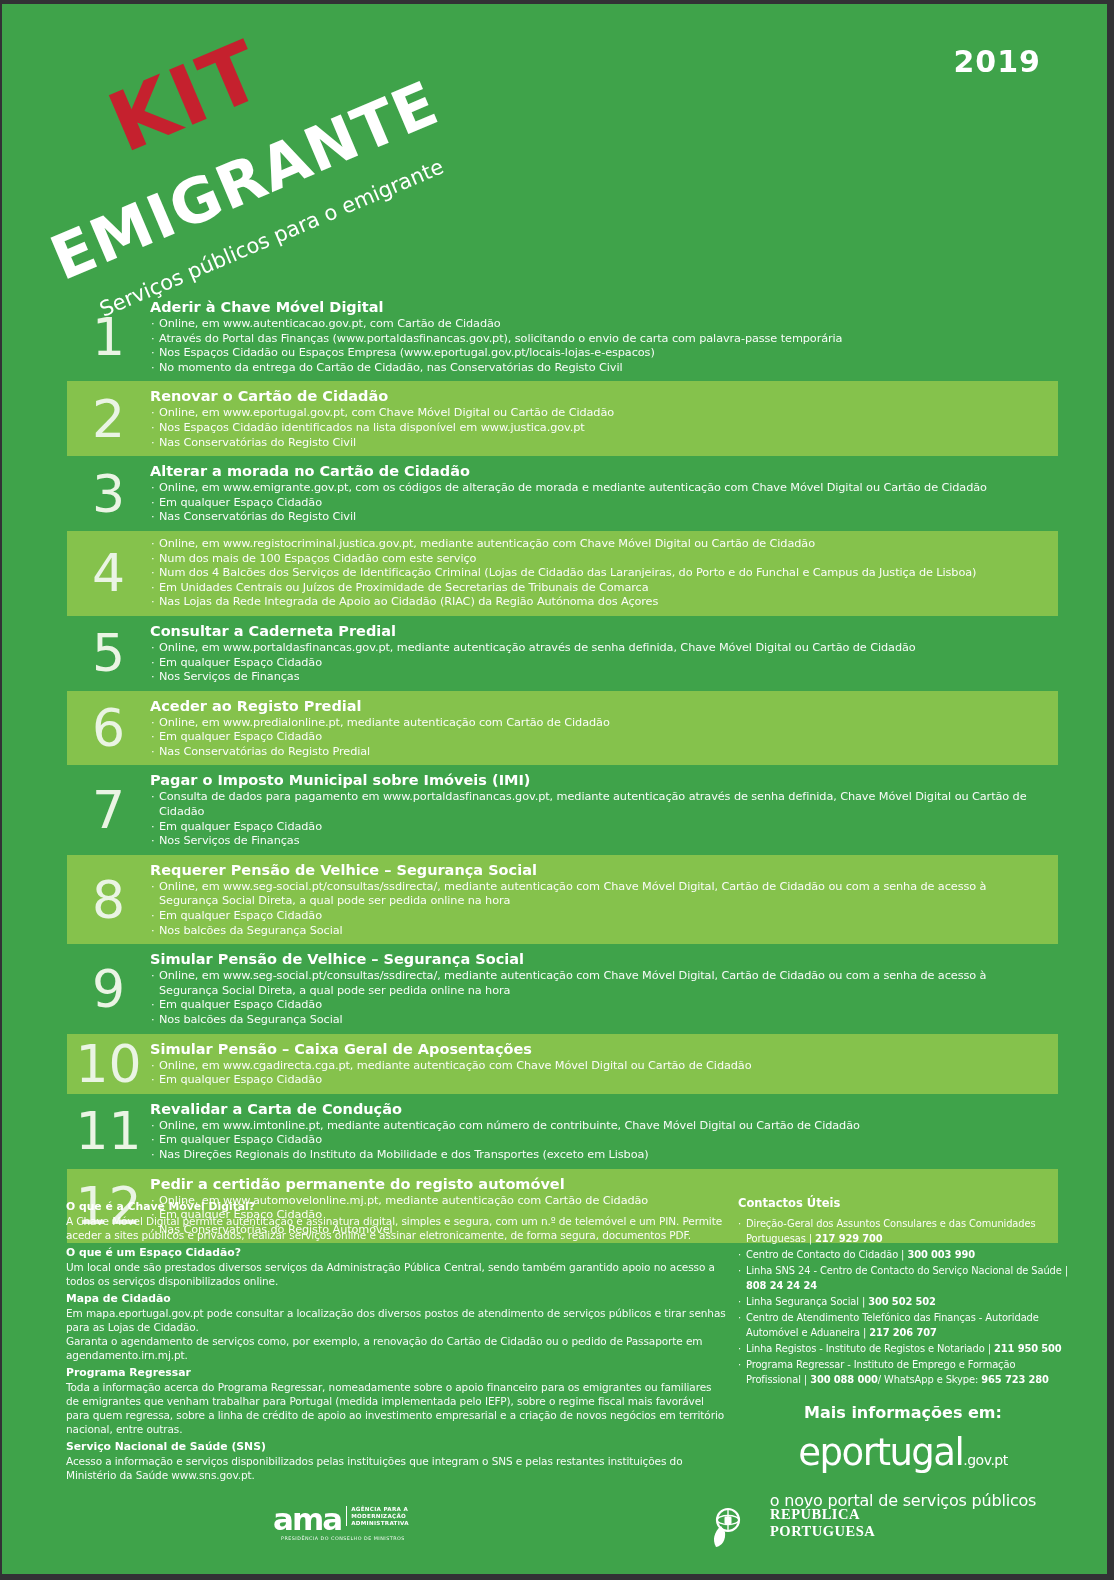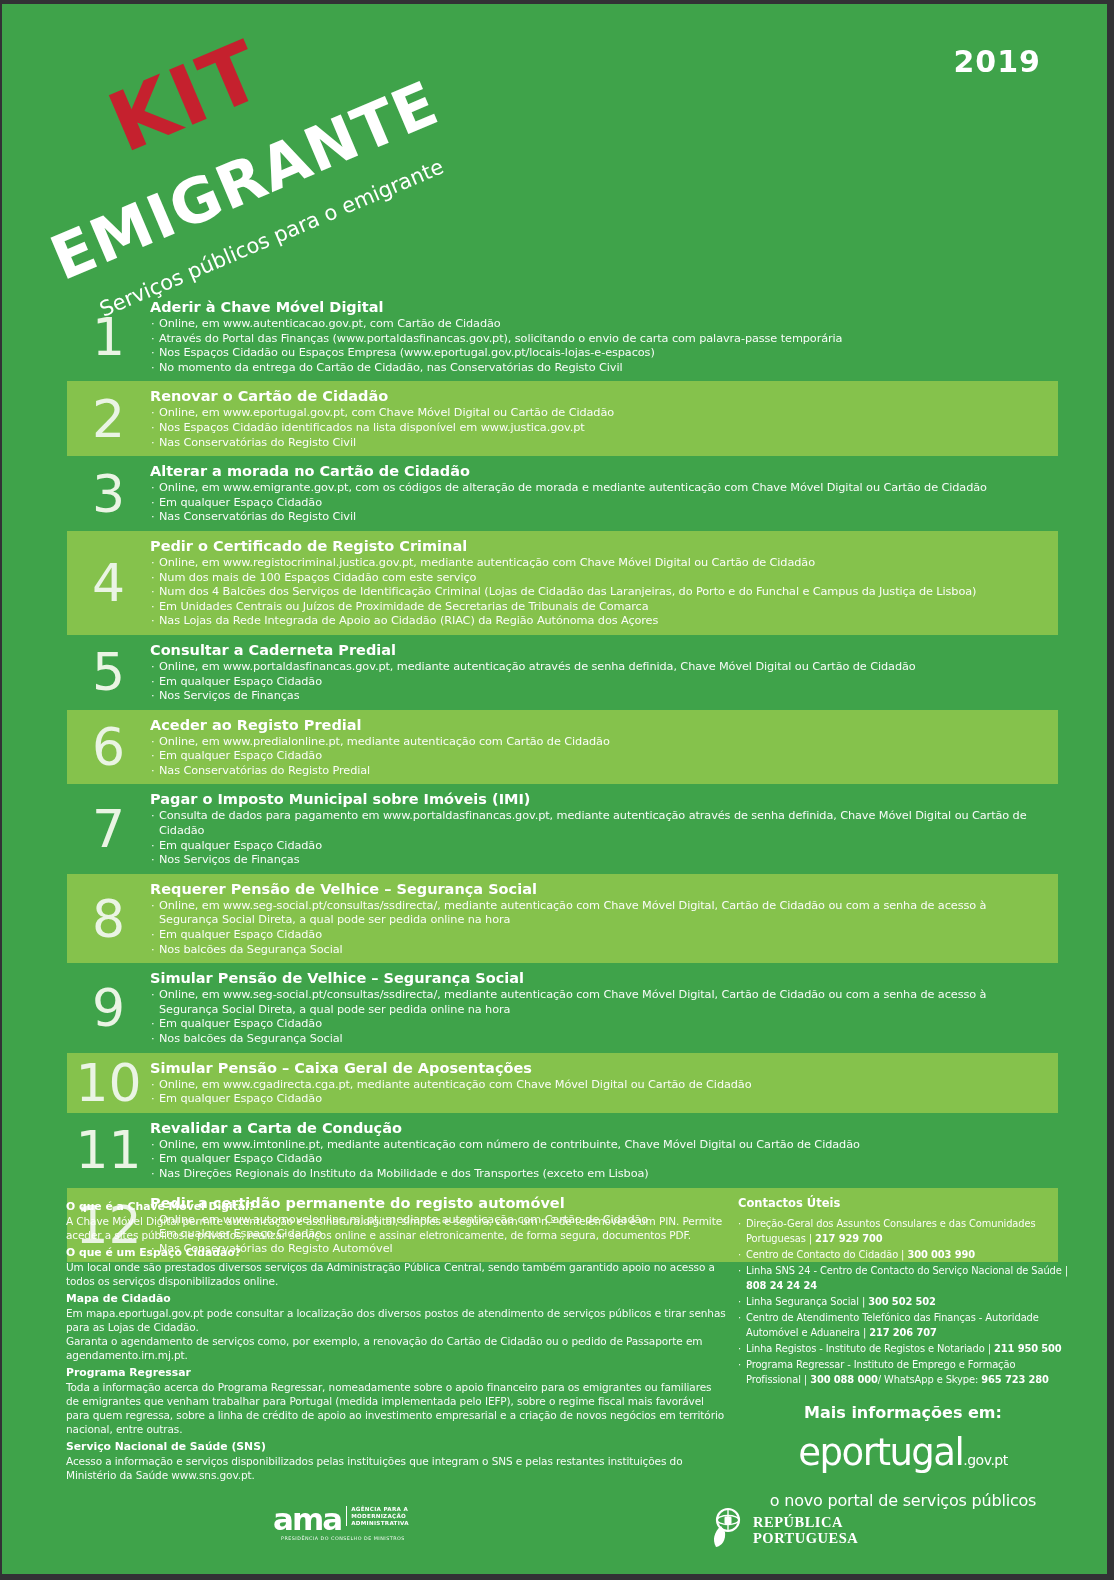--- a/index.html
+++ b/index.html
@@ -69,21 +69,21 @@
   .tagline{font-size:16px;margin-top:20px;letter-spacing:-0.2px}
   
   .ama{position:absolute;left:271px;top:1502px;width:150px}
   .ama-top{display:flex;align-items:flex-start}
   .ama-word{font-size:31px;font-weight:700;letter-spacing:-2px;line-height:.85}
   .ama-lines{
     border-left:1.5px solid #fff;margin-left:5px;padding-left:4px;
     font-size:5.6px;line-height:6.8px;letter-spacing:.3px;font-weight:700;
   }
   .ama-sub{font-size:4.8px;letter-spacing:.5px;margin-top:4px;padding-left:8px;opacity:.95}
-  .republica{position:absolute;left:706px;top:1502px;display:flex;align-items:center;gap:9px}
+  .republica{position:absolute;left:706px;top:1502px;display:flex;gap:26px}
   .rep-text{
     font-family:"Liberation Serif","DejaVu Serif",serif;
     font-size:14.5px;font-weight:700;line-height:16.5px;letter-spacing:.5px;
   }
 </style>
 </head>
 <body>
 
 <div class="poster">
 
@@ -123,21 +123,20 @@
           <ul class="svc-ul">
             <li class="svc-li">Online, em www.emigrante.gov.pt, com os códigos de alteração de morada e mediante autenticação com Chave Móvel Digital ou Cartão de Cidadão</li>
             <li class="svc-li">Em qualquer Espaço Cidadão</li>
             <li class="svc-li">Nas Conservatórias do Registo Civil</li>
           </ul>
         </div>
       </div>
       <div class="svc band">
         <div class="svc-num">4</div>
         <div class="svc-body">
-          <div class="svc-title">Pedir o Certificado de Registo Criminal</div>
           <ul class="svc-ul">
             <li class="svc-li">Online, em www.registocriminal.justica.gov.pt, mediante autenticação com Chave Móvel Digital ou Cartão de Cidadão</li>
             <li class="svc-li">Num dos mais de 100 Espaços Cidadão com este serviço</li>
             <li class="svc-li">Num dos 4 Balcões dos Serviços de Identificação Criminal (Lojas de Cidadão das Laranjeiras, do Porto e do Funchal e Campus da Justiça de Lisboa)</li>
             <li class="svc-li">Em Unidades Centrais ou Juízos de Proximidade de Secretarias de Tribunais de Comarca</li>
             <li class="svc-li">Nas Lojas da Rede Integrada de Apoio ao Cidadão (RIAC) da Região Autónoma dos Açores</li>
           </ul>
         </div>
       </div>
       <div class="svc">

